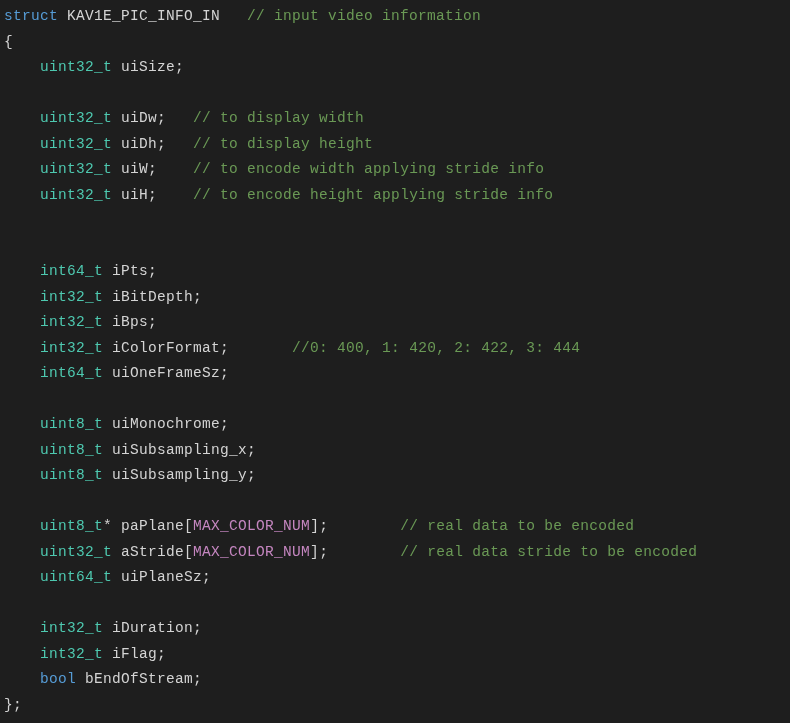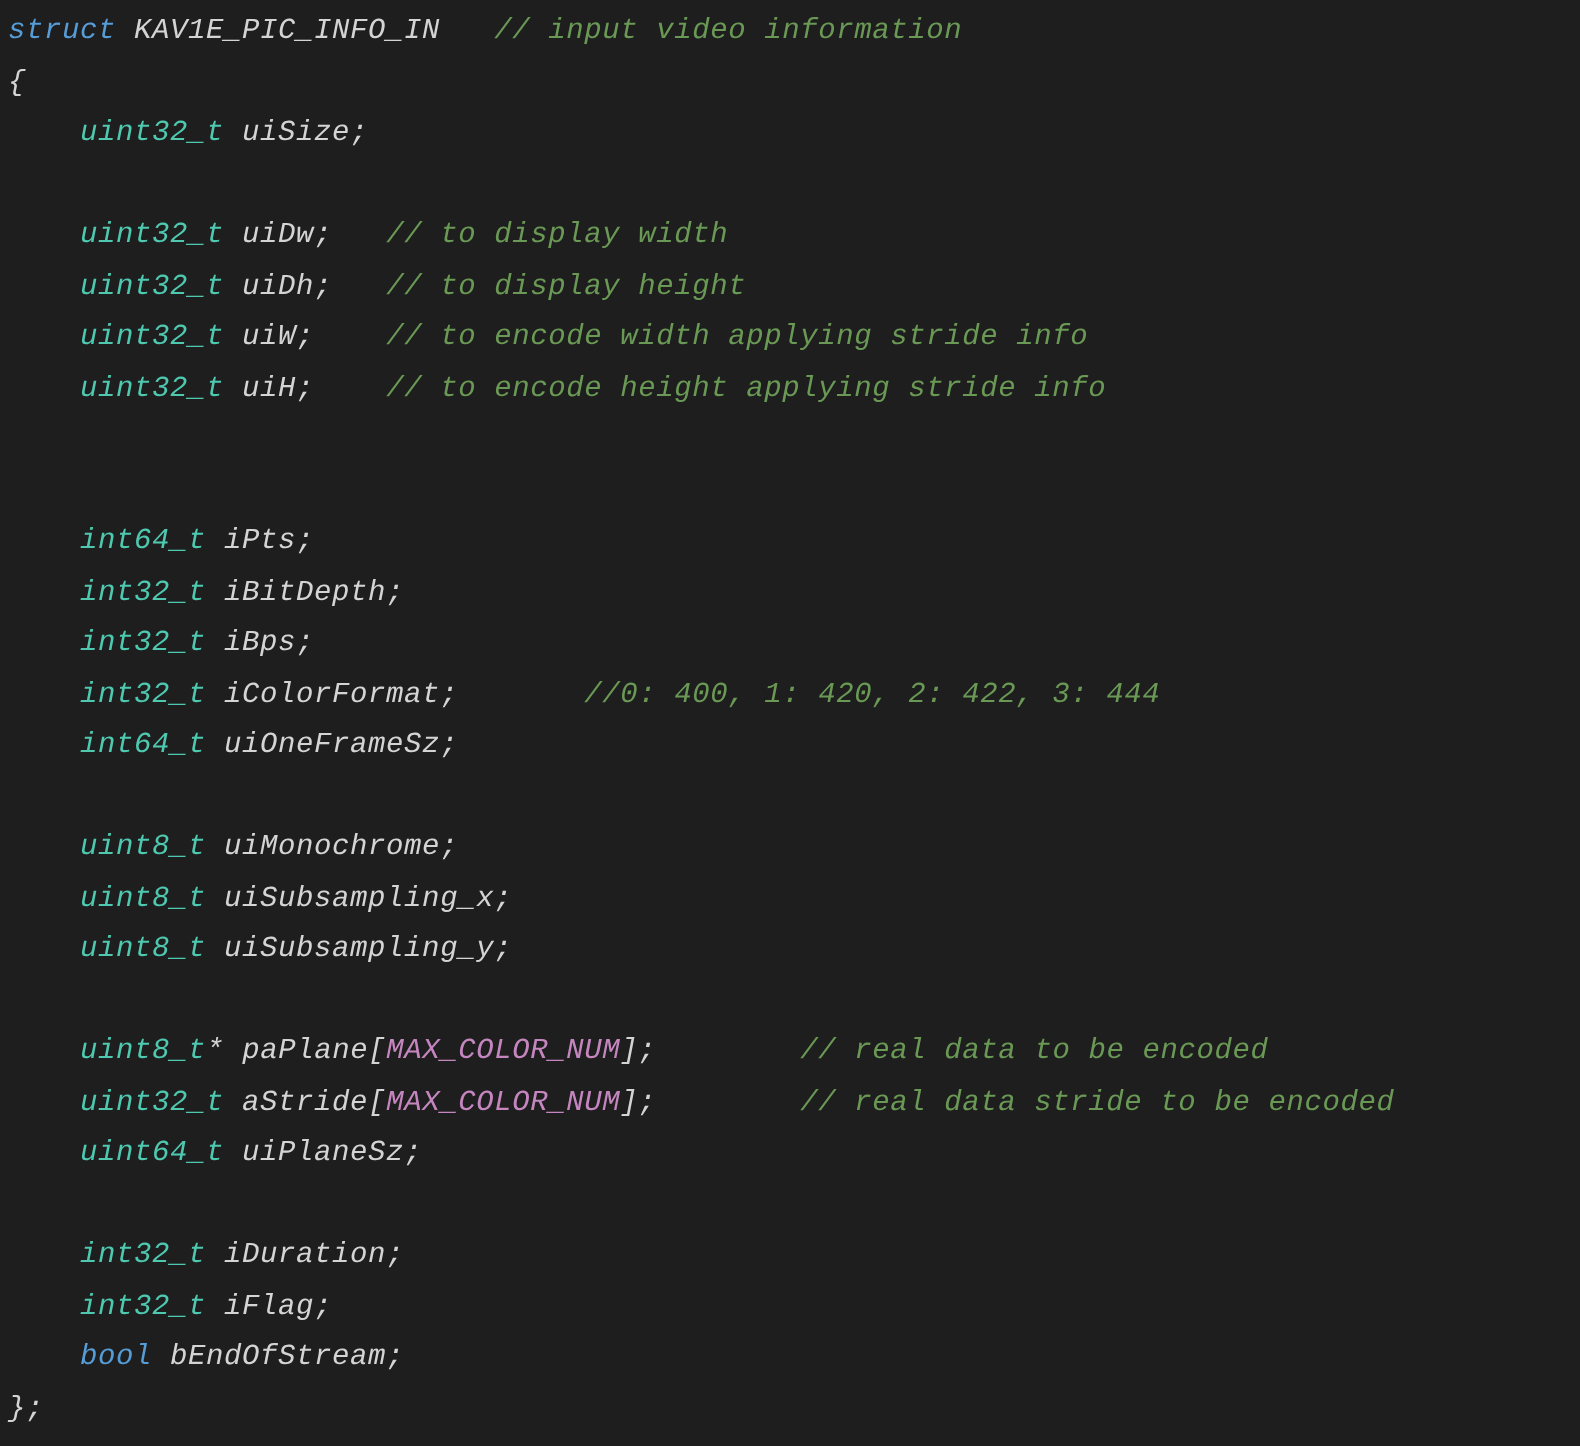--- a/index.html
+++ b/index.html
@@ -12,21 +12,20 @@
   }
   pre.code {
     margin: 0;
     padding: 4px 0 0 4px;
     font-family: "Consolas", "Courier New", monospace;
     font-size: 14.5px;
     line-height: 25.5px;
     color: #d4d4d4;
     white-space: pre;
     letter-spacing: 0.3px;
-    font-style: italic;
   }
   .tok { display: inline; }
   .kw   { color: #569cd6; }  
   .type { color: #4ec9b0; }  
   .ident{ color: #d4d4d4; }  
   .macro{ color: #c586c0; }  
   .cmt  { color: #6a9955; }  
   .punc { color: #d4d4d4; }
   .structname { color: #d4d4d4; }
 </style>

